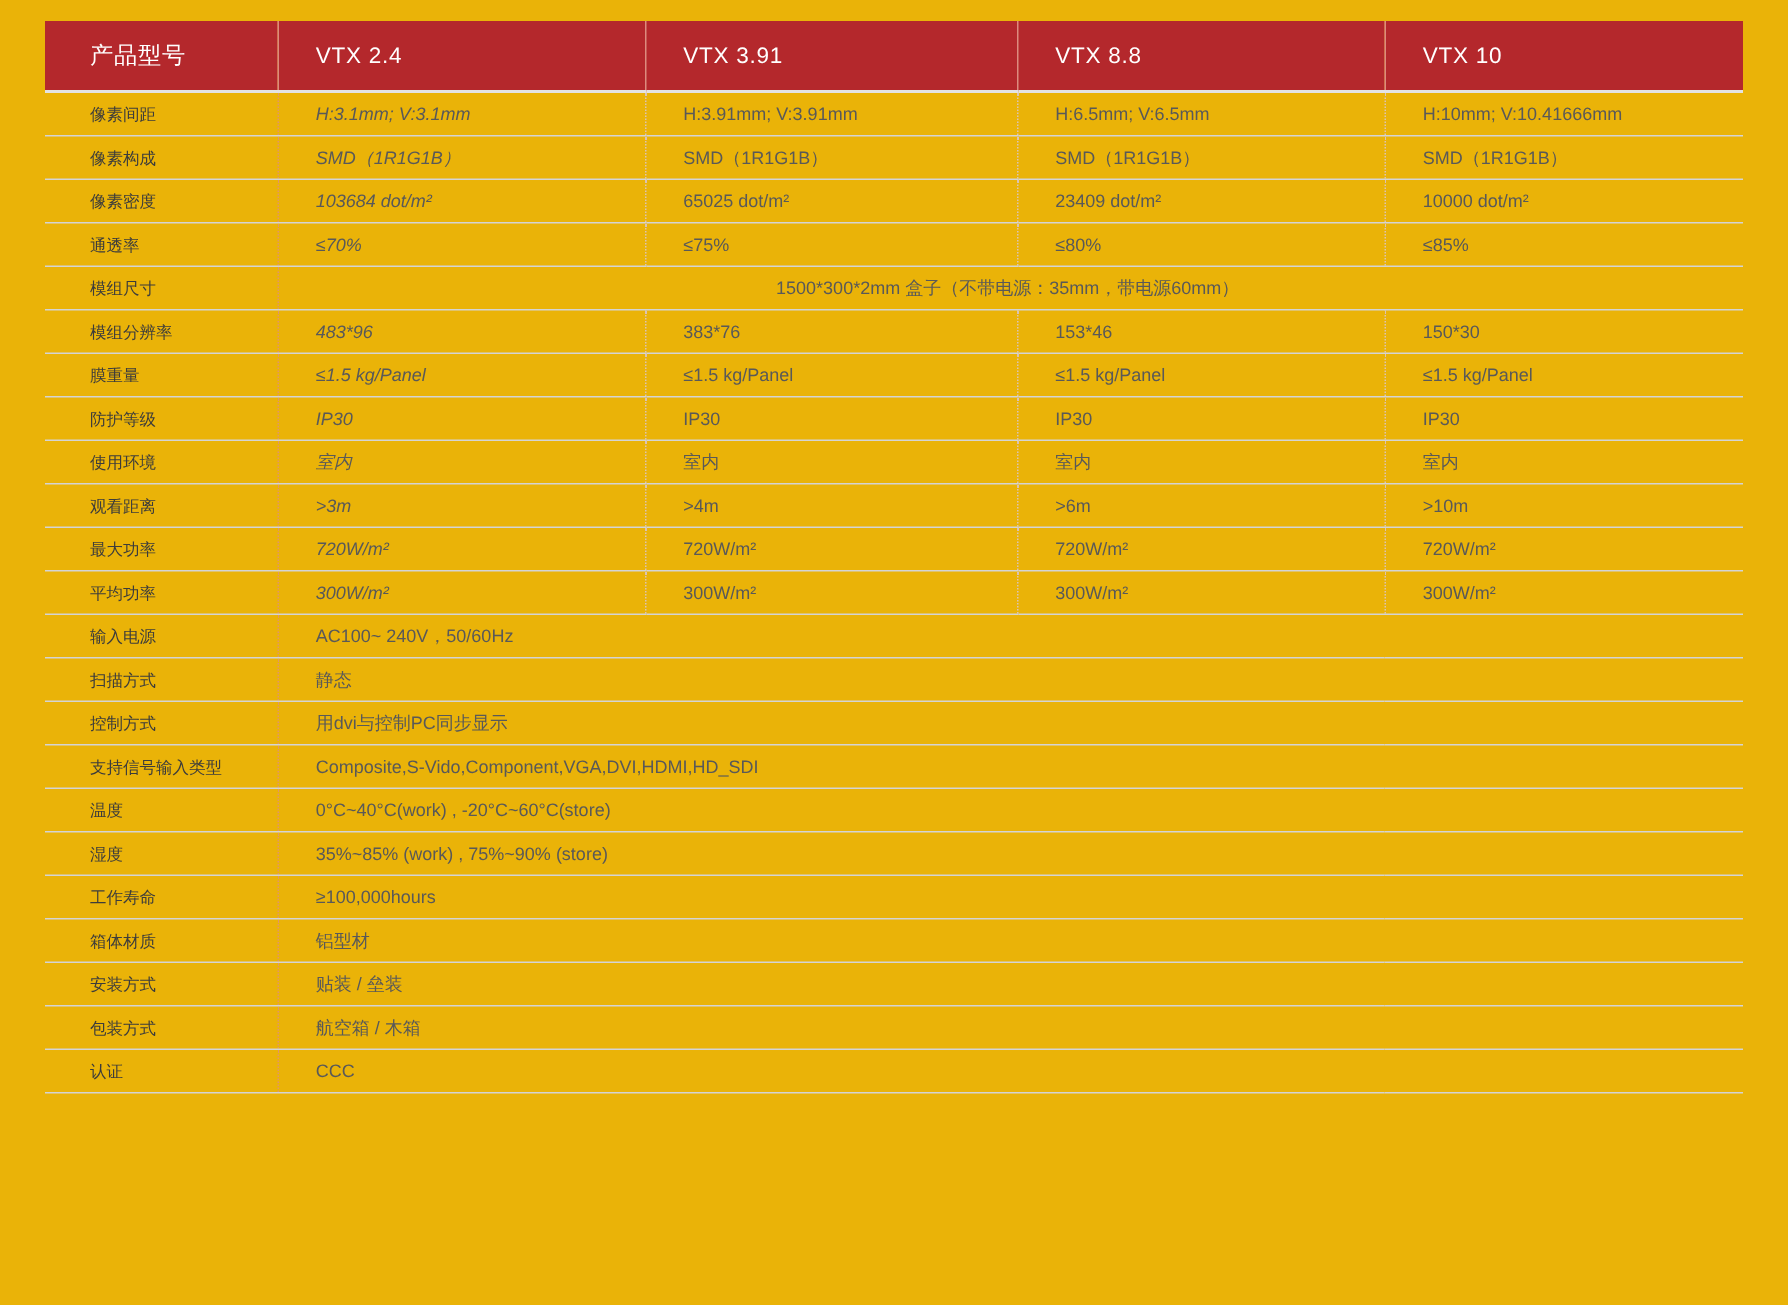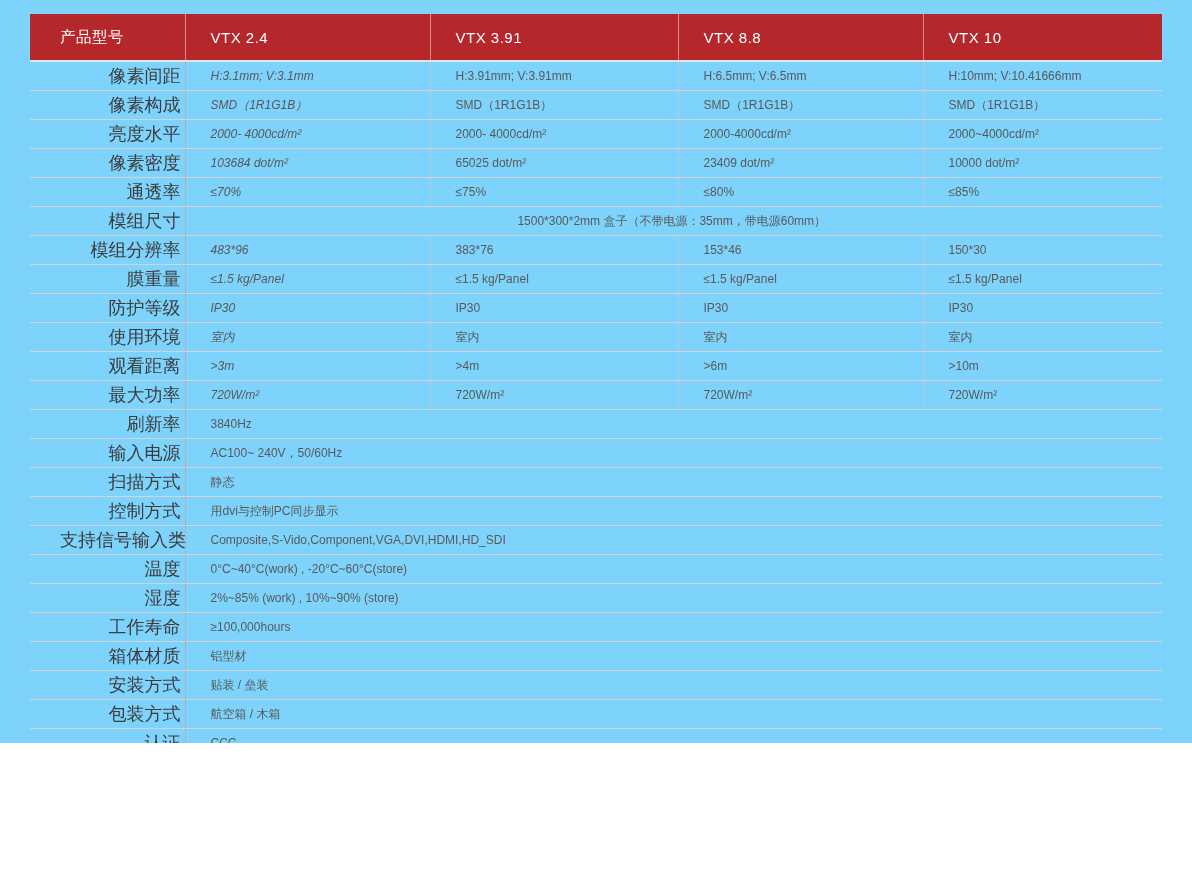--- a/index.html
+++ b/index.html
@@ -7,22 +7,22 @@
     padding: 0;
     background: #ffffff;
     width: 1192px;
     height: 870px;
     font-family: "Liberation Sans", "DejaVu Sans", sans-serif;
     -webkit-font-smoothing: antialiased;
   }
   .page {
     position: relative;
     width: 1192px;
-    height: 743px;
-    background: #7dd3fc;
+    height: 870px;
+    background: #eab308;
     overflow: hidden;
   }
   table.spec {
     position: absolute;
     left: 30px;
     top: 14px;
     width: 1132px;
     border-collapse: collapse;
     table-layout: fixed;
   }
@@ -60,23 +60,22 @@
     color: #595959;
     padding: 0 4px 0 25px;
     white-space: nowrap;
     overflow: hidden;
   }
   tbody tr:first-child td {
     border-top: 2px solid #e3e3e3;
   }
   tbody td.label {
     color: #3c3c3c;
-    font-size: 18px;
+    font-size: 11px;
     padding-left: 30px;
-    text-align: right;
   }
   tbody td.val {
     border-left: 1px dotted #dcc3b4;
   }
   tbody td.first-val {
     border-left: 1px dotted #e0946a;
     font-style: italic;
   }
   tbody td.span-val {
     border-left: 1px dotted #e0946a;
@@ -117,27 +116,20 @@
           <td class="val">H:10mm;  V:10.41666mm</td>
         </tr>
         <tr>
           <td class="label">像素构成</td>
           <td class="val first-val">SMD（1R1G1B）</td>
           <td class="val">SMD（1R1G1B）</td>
           <td class="val">SMD（1R1G1B）</td>
           <td class="val">SMD（1R1G1B）</td>
         </tr>
         <tr>
-          <td class="label">亮度水平</td>
-          <td class="val first-val">2000- 4000cd/m²</td>
-          <td class="val">2000- 4000cd/m²</td>
-          <td class="val">2000-4000cd/m²</td>
-          <td class="val">2000~4000cd/m²</td>
-        </tr>
-        <tr>
           <td class="label">像素密度</td>
           <td class="val first-val">103684 dot/m²</td>
           <td class="val">65025 dot/m²</td>
           <td class="val">23409 dot/m²</td>
           <td class="val">10000 dot/m²</td>
         </tr>
         <tr>
           <td class="label">通透率</td>
           <td class="val first-val">≤70%</td>
           <td class="val">≤75%</td>
@@ -184,22 +176,25 @@
           <td class="val">&gt;10m</td>
         </tr>
         <tr>
           <td class="label">最大功率</td>
           <td class="val first-val">720W/m²</td>
           <td class="val">720W/m²</td>
           <td class="val">720W/m²</td>
           <td class="val">720W/m²</td>
         </tr>
         <tr>
-          <td class="label">刷新率</td>
-          <td colspan="4" class="span-val">3840Hz</td>
+          <td class="label">平均功率</td>
+          <td class="val first-val">300W/m²</td>
+          <td class="val">300W/m²</td>
+          <td class="val">300W/m²</td>
+          <td class="val">300W/m²</td>
         </tr>
         <tr>
           <td class="label">输入电源</td>
           <td colspan="4" class="span-val">AC100~ 240V，50/60Hz</td>
         </tr>
         <tr>
           <td class="label">扫描方式</td>
           <td colspan="4" class="span-val">静态</td>
         </tr>
         <tr>
@@ -209,21 +204,21 @@
         <tr>
           <td class="label">支持信号输入类型</td>
           <td colspan="4" class="span-val">Composite,S-Vido,Component,VGA,DVI,HDMI,HD_SDI</td>
         </tr>
         <tr>
           <td class="label">温度</td>
           <td colspan="4" class="span-val">0°C~40°C(work) , -20°C~60°C(store)</td>
         </tr>
         <tr>
           <td class="label">湿度</td>
-          <td colspan="4" class="span-val">2%~85% (work) , 10%~90% (store)</td>
+          <td colspan="4" class="span-val">35%~85% (work) , 75%~90% (store)</td>
         </tr>
         <tr>
           <td class="label">工作寿命</td>
           <td colspan="4" class="span-val">≥100,000hours</td>
         </tr>
         <tr>
           <td class="label">箱体材质</td>
           <td colspan="4" class="span-val">铝型材</td>
         </tr>
         <tr>

